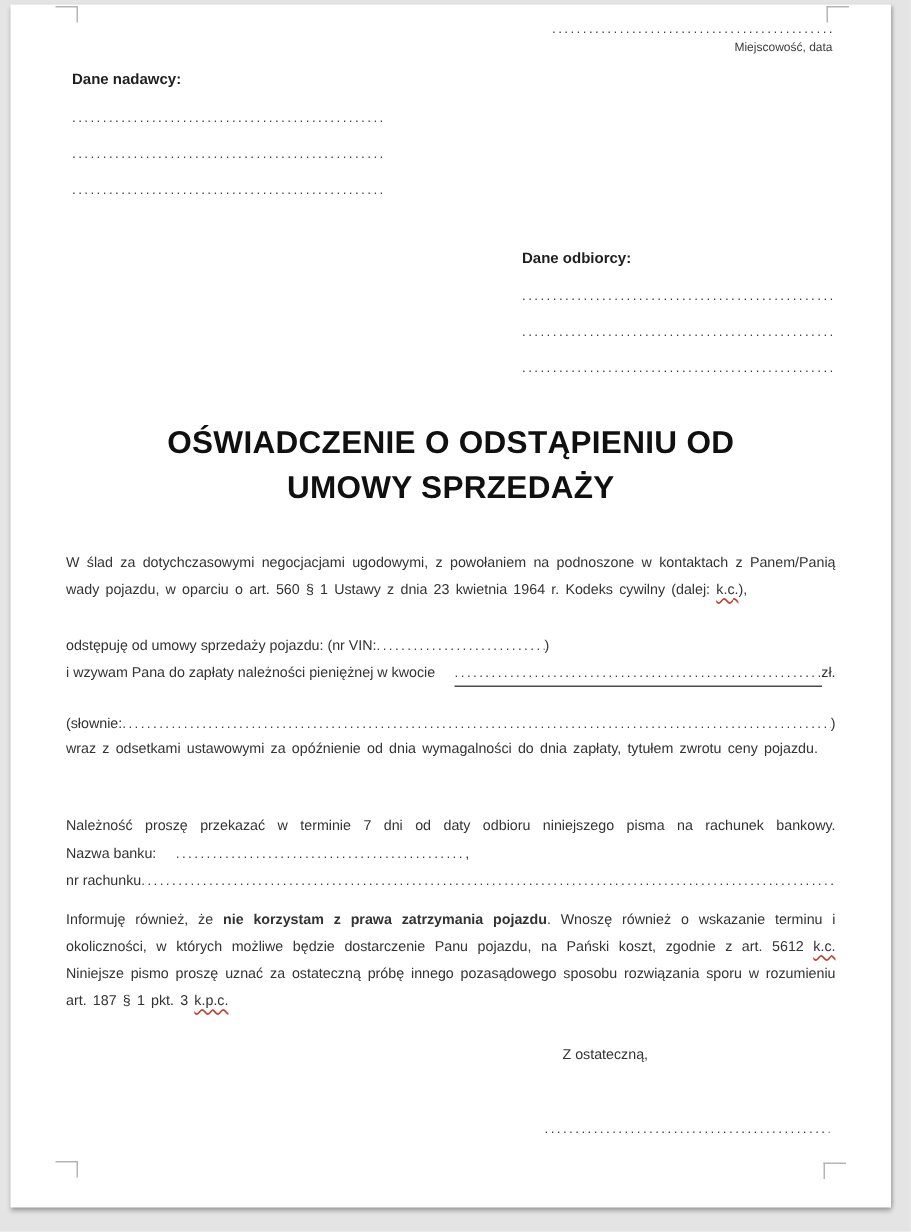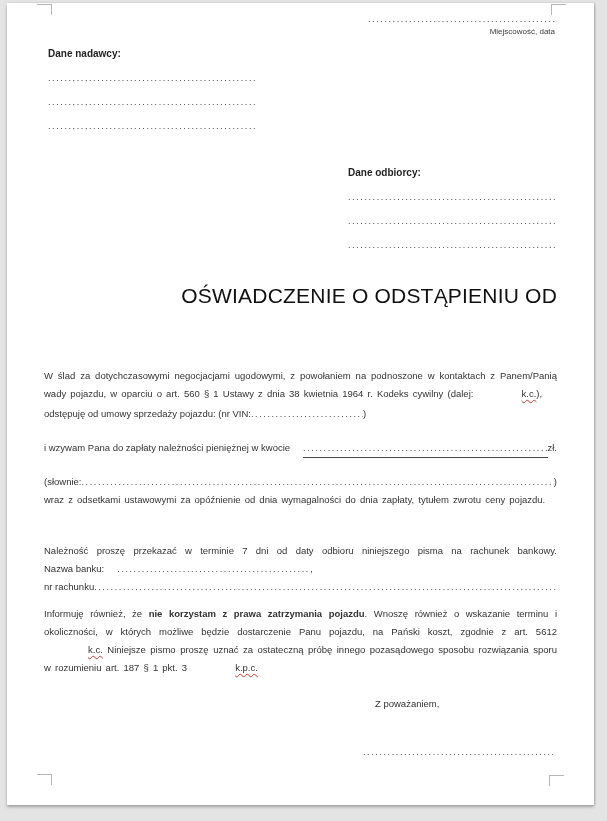--- a/index.html
+++ b/index.html
@@ -15,43 +15,43 @@
   
   .dotline{font-size:9px;letter-spacing:1.6px;color:#3d3d3d;white-space:nowrap;
     overflow:hidden;height:12px;line-height:12px;}
   .place-date{position:absolute;left:361px;top:10px;width:189px;text-align:right;}
   .place-date .dotline{width:189px;}
   .pd-label{font-size:8px;color:#3c3c3c;margin-top:2px;padding-right:2px;}
   .sender{position:absolute;left:41px;top:45px;}
   .recipient{position:absolute;left:341px;top:164px;}
   .block-label{font-weight:bold;font-size:10px;color:#1f1f1f;height:12px;line-height:12px;}
   .sender .dotline,.recipient .dotline{width:209px;margin-top:12px;}
-  .doc-title{position:absolute;left:37px;top:278px;width:513px;text-align:right;
-    font-weight:normal;font-size:21px;line-height:30px;color:#101010;letter-spacing:.2px;}
+  .doc-title{position:absolute;left:37px;top:278px;width:513px;text-align:center;
+    font-weight:bold;font-size:21px;line-height:30px;color:#101010;letter-spacing:.2px;}
   
   .l{position:absolute;left:37px;width:513px;font-size:9.5px;line-height:18px;color:#333333;}
   .para{text-align:justify;word-spacing:1.5px;}
   .jl{text-align:justify;text-align-last:justify;word-spacing:1px;}
   .fill-line{display:flex;align-items:baseline;white-space:nowrap;}
   .fill{overflow:hidden;white-space:nowrap;letter-spacing:1.6px;color:#3d3d3d;font-size:9px;}
   .fill-vin{flex:0 0 112px;width:112px;}
   .fill-bank{flex:0 0 193px;width:193px;}
   .fill-grow{flex:1 1 auto;min-width:0;}
   .ul{border-bottom:1px solid #4a4a4a;}
   .gap > span:first-child{margin-right:13px;}
-  #p1{top:364px;} #vin-line{top:402px;text-align:center;} #amount-line{top:436px;}
+  #p1{top:364px;} #vin-line{top:418px;text-align:center;} #amount-line{top:436px;}
   #inwords-line{top:470px;} #p2{top:488px;}
   #p3{top:539px;} #bank-line{top:557px;} #account-line{top:575px;}
   #p4{top:602px;}
   .closing{position:absolute;left:368px;top:695px;font-size:9.5px;color:#333333;}
   .sig{position:absolute;left:356px;top:743px;width:190px;}
   .sig .dotline{width:190px;}
   .b{font-weight:bold;margin-top:36px;}
   .sq{text-decoration-line:underline;text-decoration-style:wavy;
-    text-decoration-color:#c43a2e;text-decoration-thickness:1px;text-underline-offset:2px;margin-left:44px;}
+    text-decoration-color:#c43a2e;text-decoration-thickness:1px;text-underline-offset:2px;}
 </style>
 </head>
 <body>
 
 <div class="paper">
 
   <div class="crop tl"></div>
   <div class="crop tr"></div>
   <div class="crop bl"></div>
   <div class="crop br"></div>
@@ -70,23 +70,24 @@
 
   <div class="recipient">
     <div class="block-label">Dane odbiorcy:</div>
     <div class="dotline">........................................................................................................................................................................................................................................................................................................................................................................................................................................................................................................................................................................................................................</div>
     <div class="dotline">........................................................................................................................................................................................................................................................................................................................................................................................................................................................................................................................................................................................................................</div>
     <div class="dotline">........................................................................................................................................................................................................................................................................................................................................................................................................................................................................................................................................................................................................................</div>
   </div>
 
   <div class="doc-title">
     <div>OŚWIADCZENIE O ODSTĄPIENIU OD</div>
+    <div>UMOWY SPRZEDAŻY</div>
   </div>
 
-  <div id="p1" class="l para"><span>W ślad za dotychczasowymi negocjacjami ugodowymi, z powołaniem na podnoszone w kontaktach z Panem/Panią wady pojazdu, w oparciu o art. 560 § 1 Ustawy z dnia 38 kwietnia 1964 r. Kodeks cywilny (dalej: </span><span class="sq">k.c.</span><span>),</span></div>
+  <div id="p1" class="l para"><span>W ślad za dotychczasowymi negocjacjami ugodowymi, z powołaniem na podnoszone w kontaktach z Panem/Panią wady pojazdu, w oparciu o art. 560 § 1 Ustawy z dnia 23 kwietnia 1964 r. Kodeks cywilny (dalej: </span><span class="sq">k.c.</span><span>),</span></div>
 
   <div id="vin-line" class="l fill-line">
     <span>odstępuję od umowy sprzedaży pojazdu: (nr VIN:</span>
       <span class="fill fill-vin">........................................................................................................................................................................................................................................................................................................................................................................................................................................................................................................................................................................................................................</span>
       <span>)</span>
   </div>
 
   <div id="amount-line" class="l fill-line gap">
     <span>i wzywam Pana do zapłaty należności pieniężnej w kwocie</span>
       <span class="fill fill-grow ul">........................................................................................................................................................................................................................................................................................................................................................................................................................................................................................................................................................................................................................</span>
@@ -109,19 +110,19 @@
       <span>,</span>
   </div>
 
   <div id="account-line" class="l fill-line">
     <span>nr rachunku</span>
       <span class="fill fill-grow">........................................................................................................................................................................................................................................................................................................................................................................................................................................................................................................................................................................................................................</span>
   </div>
 
   <div id="p4" class="l para"><span>Informuję również, że </span><span class="b">nie korzystam z prawa zatrzymania pojazdu</span><span>. Wnoszę również o wskazanie terminu i okoliczności, w których możliwe będzie dostarczenie Panu pojazdu, na Pański koszt, zgodnie z art. 5612 </span><span class="sq">k.c.</span><span> Niniejsze pismo proszę uznać za ostateczną próbę innego pozasądowego sposobu rozwiązania sporu w rozumieniu art. 187 § 1 pkt. 3 </span><span class="sq">k.p.c.</span></div>
 
-  <div class="closing">Z poważaniem,</div>
+  <div class="closing">Z ostateczną,</div>
 
   <div class="sig">
     <div class="dotline">........................................................................................................................................................................................................................................................................................................................................................................................................................................................................................................................................................................................................................</div>
   </div>
 
 </div>
 
 </body></html>

